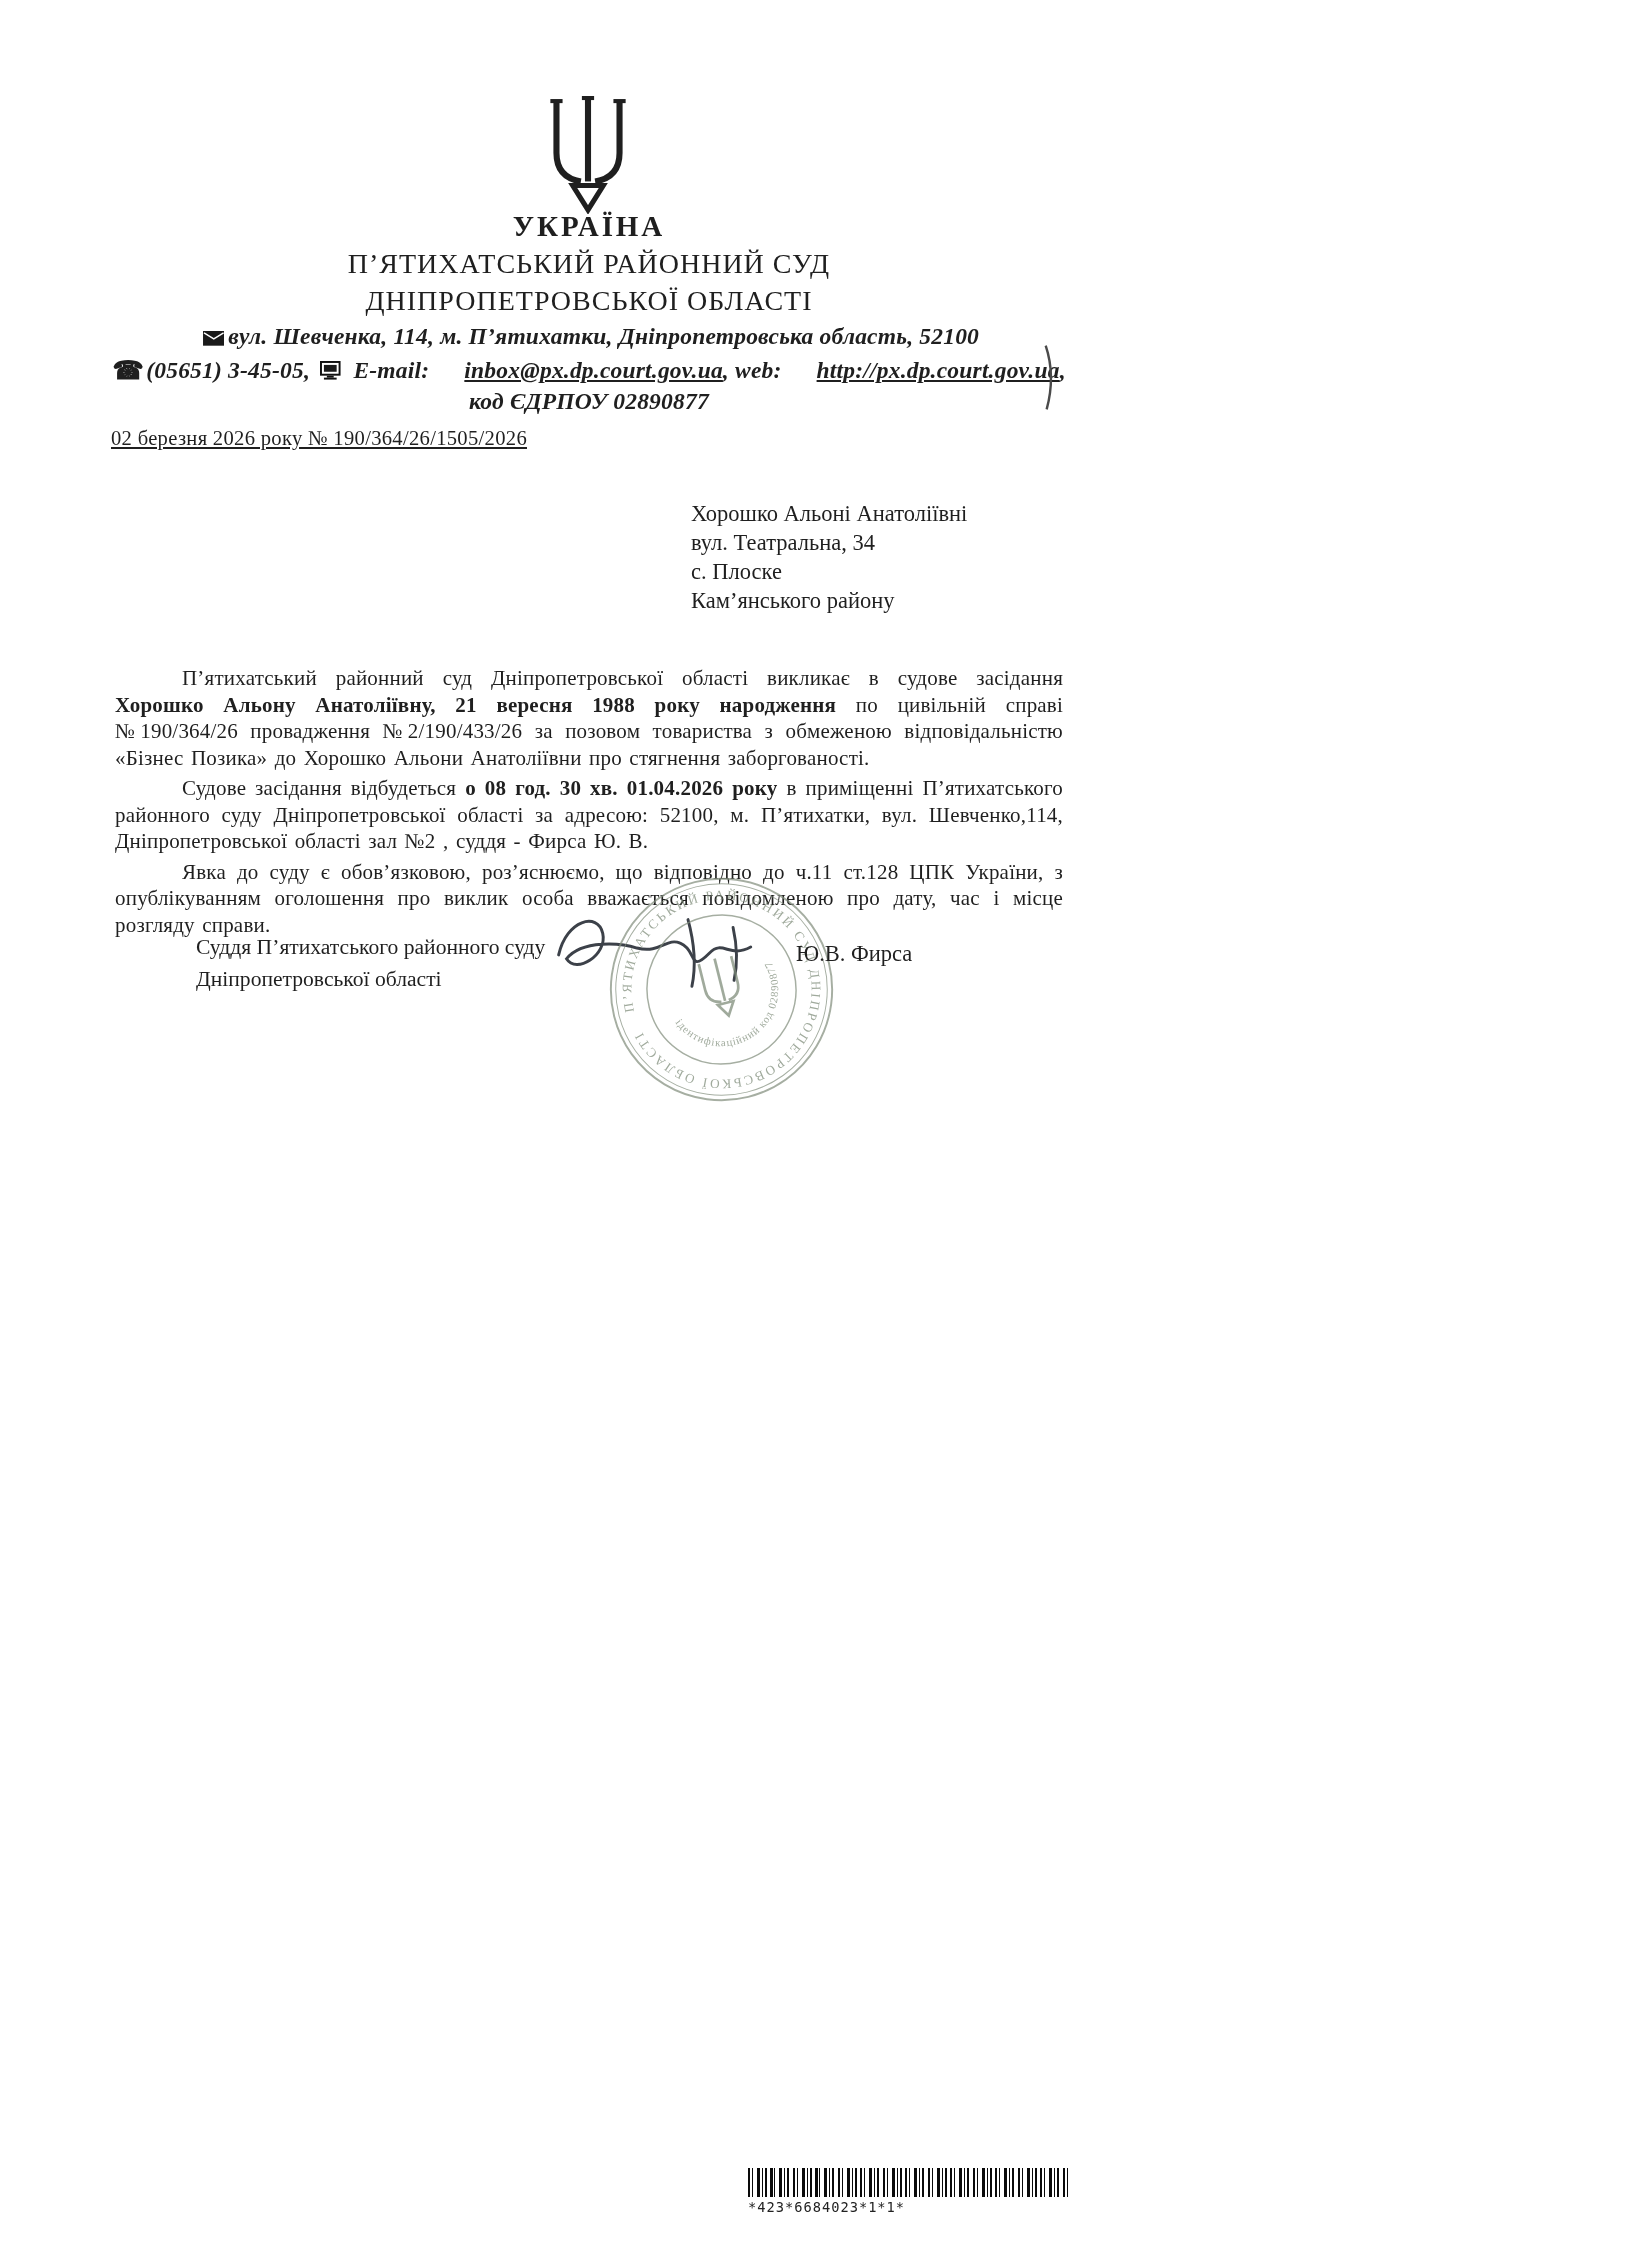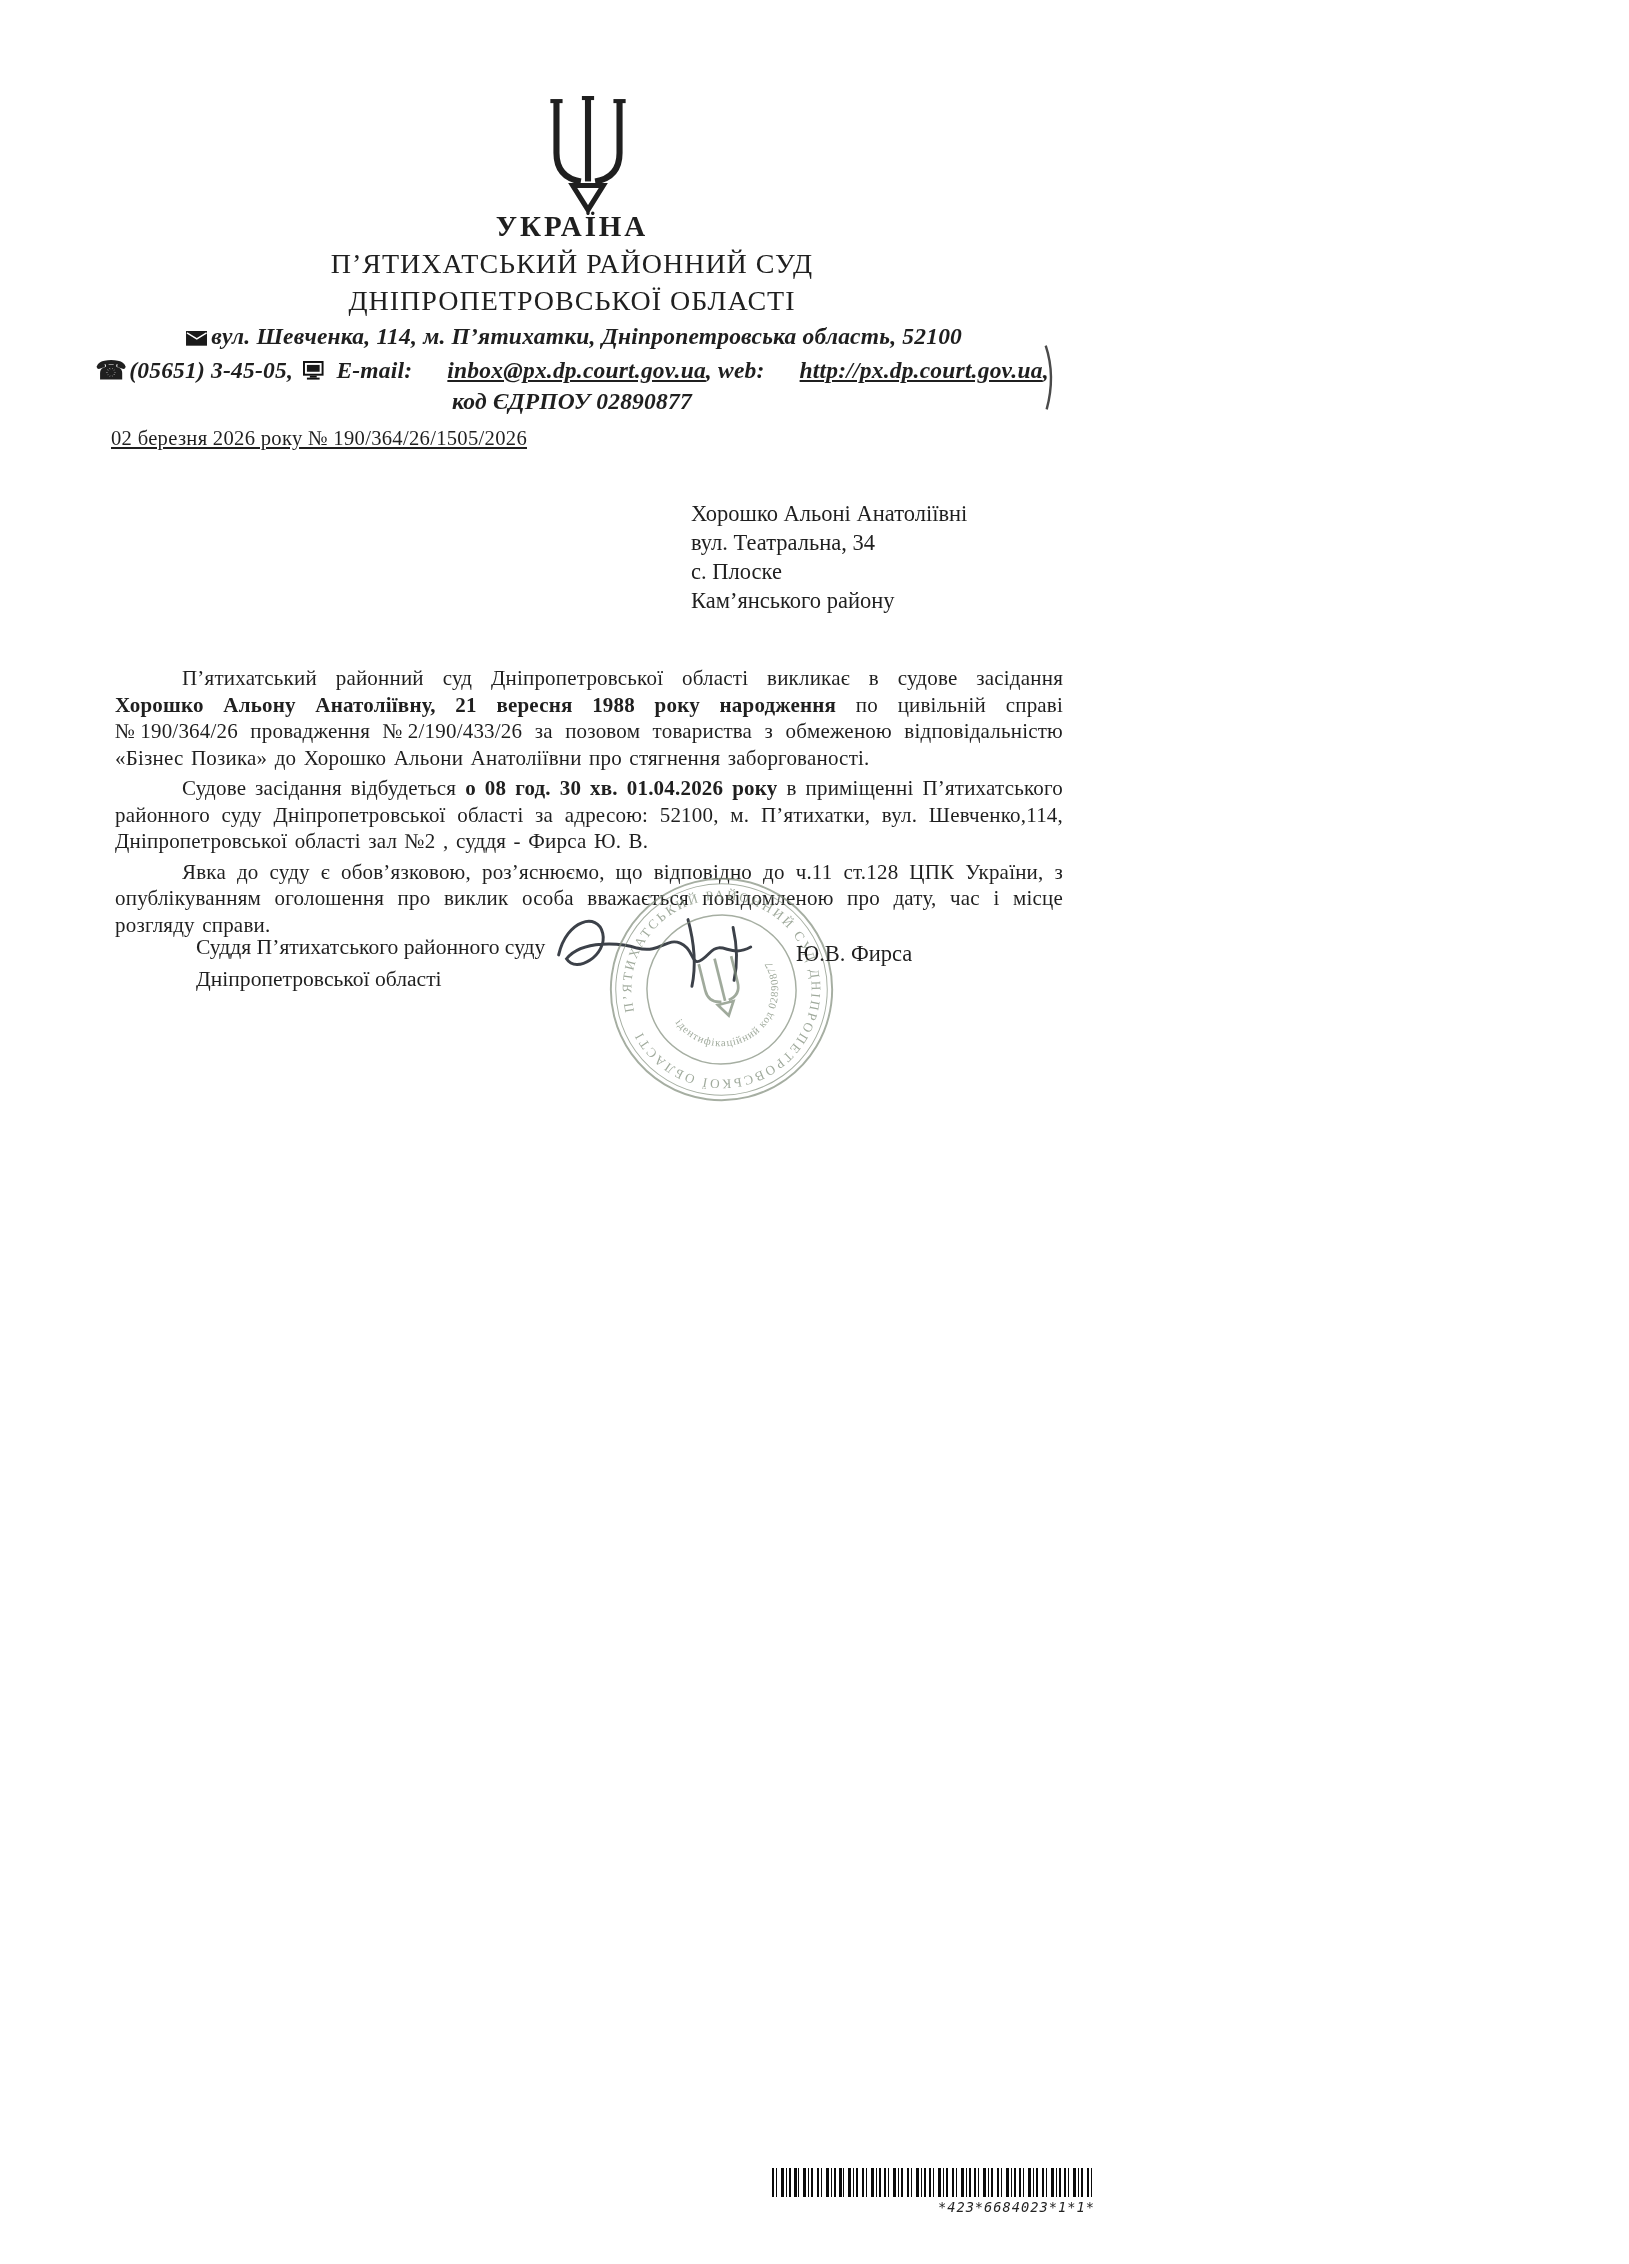--- a/index.html
+++ b/index.html
@@ -11,21 +11,21 @@
     margin: 0 auto;
     background: #ffffff;
     font-family: "Liberation Serif", "DejaVu Serif", serif;
     color: #1f1f1f;
     overflow: hidden;
   }
   .abs { position: absolute; }
 
   
   .emblem { left: 534px; top: 96px; }
-  .hc { left: 94px; width: 956px; text-align: center; }
+  .hc { left: 111px; width: 956px; text-align: center; }
   .country  { top: 210px; font-size: 29px; font-weight: 700; letter-spacing: 2.9px; }
   .court    { font-size: 28px; font-weight: 400; letter-spacing: 1px; }
   .court1   { top: 248px; }
   .court2   { top: 285px; }
   .addr     { font-size: 23.5px; font-weight: 700; font-style: italic; letter-spacing: 0.2px; }
   .addr1    { top: 323px; }
   .addr2    { top: 355px; }
   .addr3    { top: 388px; }
   .link     { text-decoration: underline; margin-left: 29px; }
   .icon-inline { display: inline-block; vertical-align: -2px; margin: 0 3.9px; }
@@ -43,21 +43,21 @@
   .body-text p { margin: 4px; text-indent: 67px; }
   .body-text b { font-weight: 700; }
 
   
   .sig-role { top: 931px; left: 196px; font-size: 21.6px; line-height: 32px; }
   .sig-name { top: 941px; left: 796px; font-size: 22.5px; }
   .scrawl   { left: 541px; top: 898px; }
   .stamp    { left: 604px; top: 872px; transform: rotate(-14deg); opacity: 0.72; }
 
   
-  .barcode { left: 772px; top: 2168px; width: 323px; text-align: right; font-style: italic; }
+  .barcode { left: 748px; top: 2168px; width: 323px; text-align: left; }
   .bars {
     height: 29px; width: 100%;
     background: repeating-linear-gradient(90deg,
       #0a0a0a 0px, #0a0a0a 2px, #ffffff 2px, #ffffff 3.9px,
       #0a0a0a 3.9px, #0a0a0a 4.9px, #ffffff 4.9px, #ffffff 8.8px,
       #0a0a0a 8.8px, #0a0a0a 11.8px, #ffffff 11.8px, #ffffff 13.7px,
       #0a0a0a 13.7px, #0a0a0a 14.7px, #ffffff 14.7px, #ffffff 16.7px,
       #0a0a0a 16.7px, #0a0a0a 18.6px, #ffffff 18.6px, #ffffff 22.5px);
   }
   .bars-label { font-family: "DejaVu Sans Mono", monospace; font-size: 13.7px; letter-spacing: 1px; margin-top: 2px; color: #222; }

